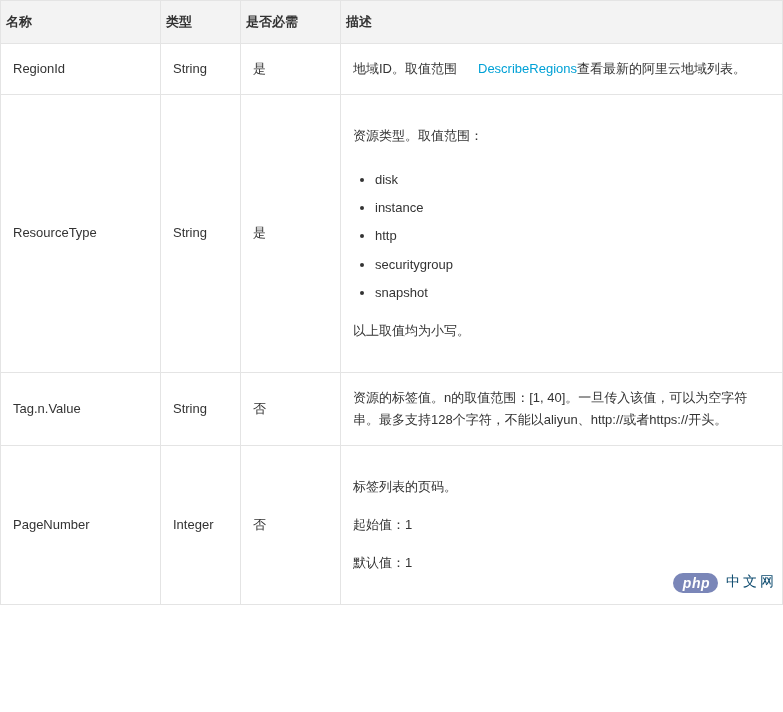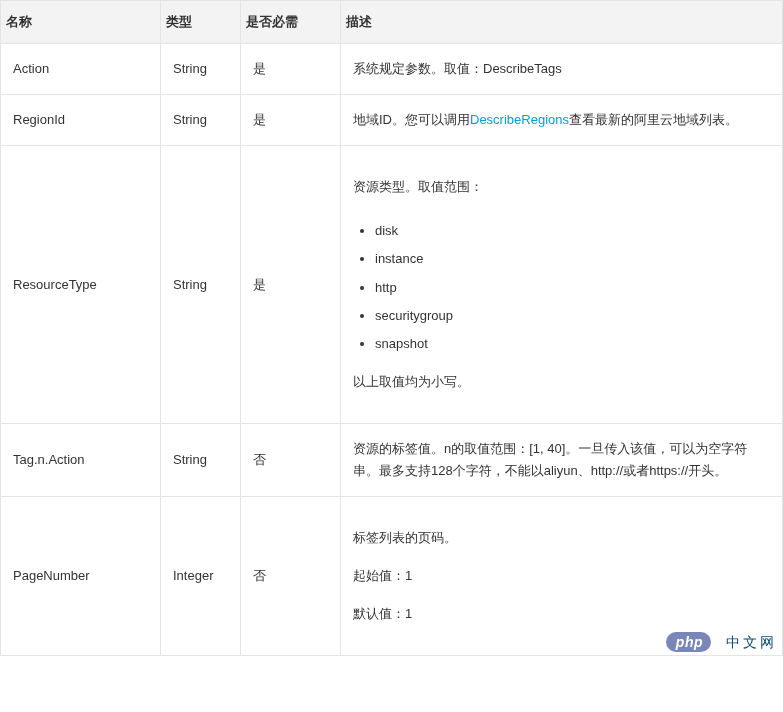--- a/index.html
+++ b/index.html
@@ -32,20 +32,21 @@
     font-weight: 600;
     padding: 10px 5px;
   }
   col.c-name { width: 160px; }
   col.c-type { width: 80px; }
   col.c-req  { width: 100px; }
   col.c-desc { }
   a.inline-link {
     color: #00a1d6;
     text-decoration: none;
+    margin-left: 21px;
   }
   ul.enum {
     margin: 22px 0 6px 0;
     padding-left: 22px;
   }
   ul.enum li {
     list-style: disc;
     margin: 6px 0;
     color: #333;
   }
@@ -56,24 +57,24 @@
     padding: 2px 8px;
     border-radius: 4px;
     font-size: 12px;
   }
   .desc p { margin: 16px 0; }
 
   
   .badge {
     position: absolute;
     right: 6px;
-    bottom: 4px;
+    bottom: 12px;
     display: flex;
-    align-items: flex-end;
-    gap: 15px;
+    align-items: flex-start;
+    gap: 8px;
     pointer-events: none;
   }
   .php-pill {
     background: #7a86b8;
     color: #fff;
     font-weight: 700;
     font-style: italic;
     font-size: 14px;
     padding: 2px 8px 2px 10px;
     border-radius: 12px;
@@ -99,35 +100,27 @@
   <thead>
     <tr>
       <th>名称</th>
       <th>类型</th>
       <th>是否必需</th>
       <th>描述</th>
     </tr>
   </thead>
   <tbody>
 
-    <tr>
-      <td>Action</td>
-      <td>String</td>
-      <td>是</td>
-      <td class="desc">
-        <span>系统规定参数。取值：DescribeTags</span>
-      </td>
-    </tr>
 
     <tr>
       <td>RegionId</td>
       <td>String</td>
       <td>是</td>
       <td class="desc">
-        <span>地域ID。您可以调用</span><a class="inline-link">DescribeRegions</a><span>查看最新的阿里云地域列表。</span>
+        <span>地域ID。取值范围</span><a class="inline-link">DescribeRegions</a><span>查看最新的阿里云地域列表。</span>
       </td>
     </tr>
 
     <tr>
       <td>ResourceType</td>
       <td>String</td>
       <td>是</td>
       <td class="desc">
         <p>资源类型。取值范围：</p>
         <ul class="enum">
@@ -137,21 +130,21 @@
           <li>securitygroup</li>
           <li>snapshot</li>
         </ul>
         <p>以上取值均为小写。</p>
       </td>
     </tr>
 
 
 
     <tr>
-      <td>Tag.n.Action</td>
+      <td>Tag.n.Value</td>
       <td>String</td>
       <td>否</td>
       <td class="desc">
         <span>资源的标签值。n的取值范围：[1, 40]。一旦传入该值，可以为空字符串。最多支持128个字符，不能以aliyun、http://或者https://开头。</span>
       </td>
     </tr>
 
     <tr>
       <td>PageNumber</td>
       <td>Integer</td>

